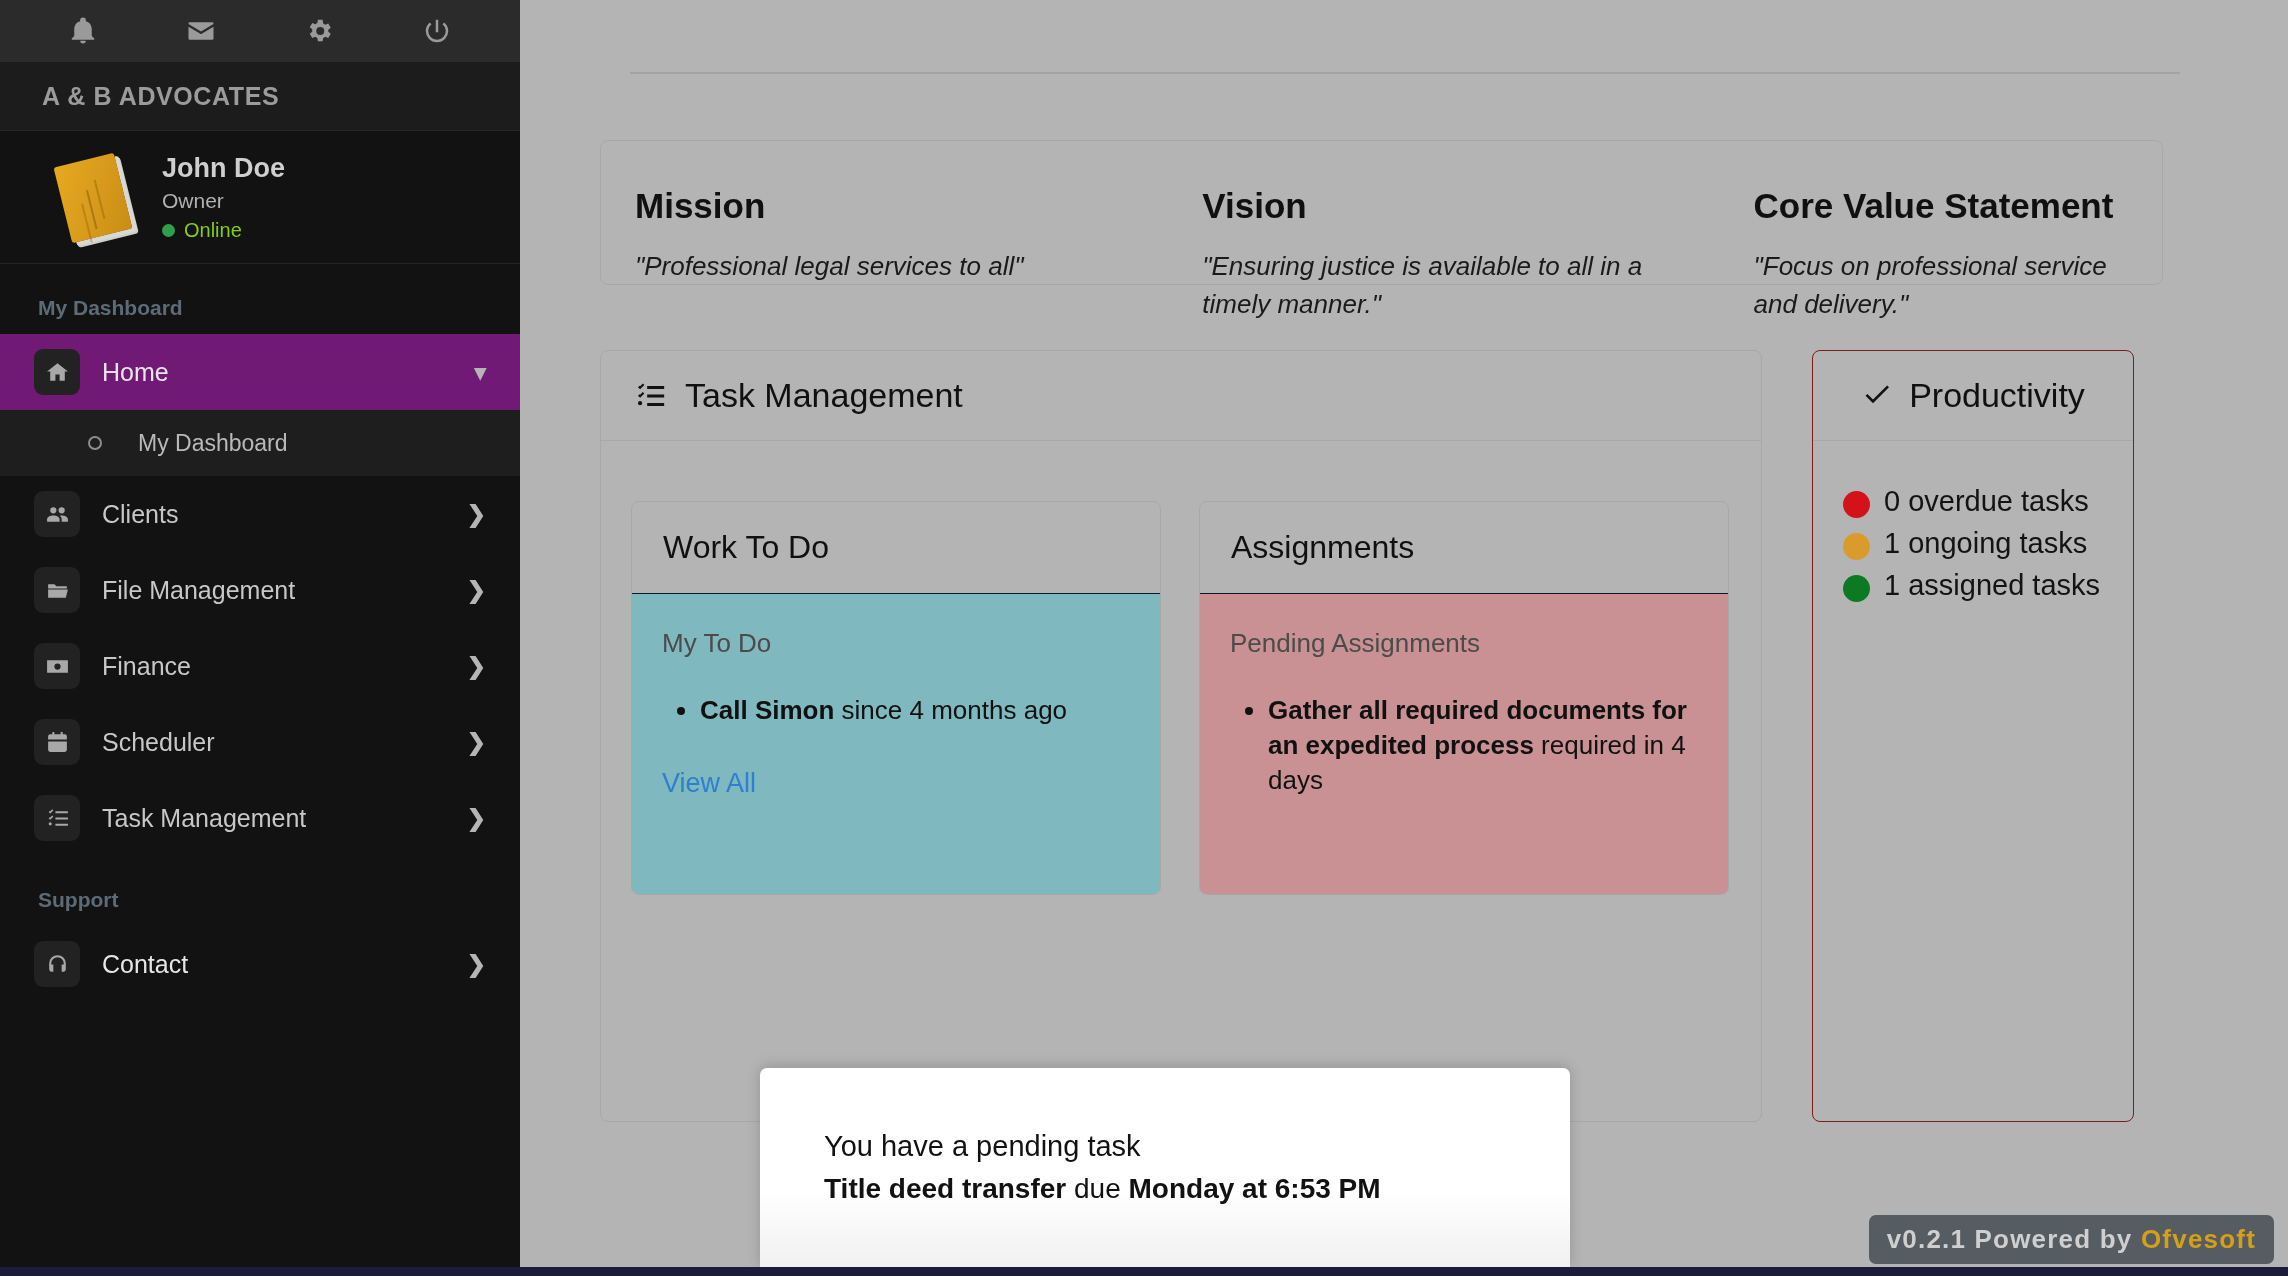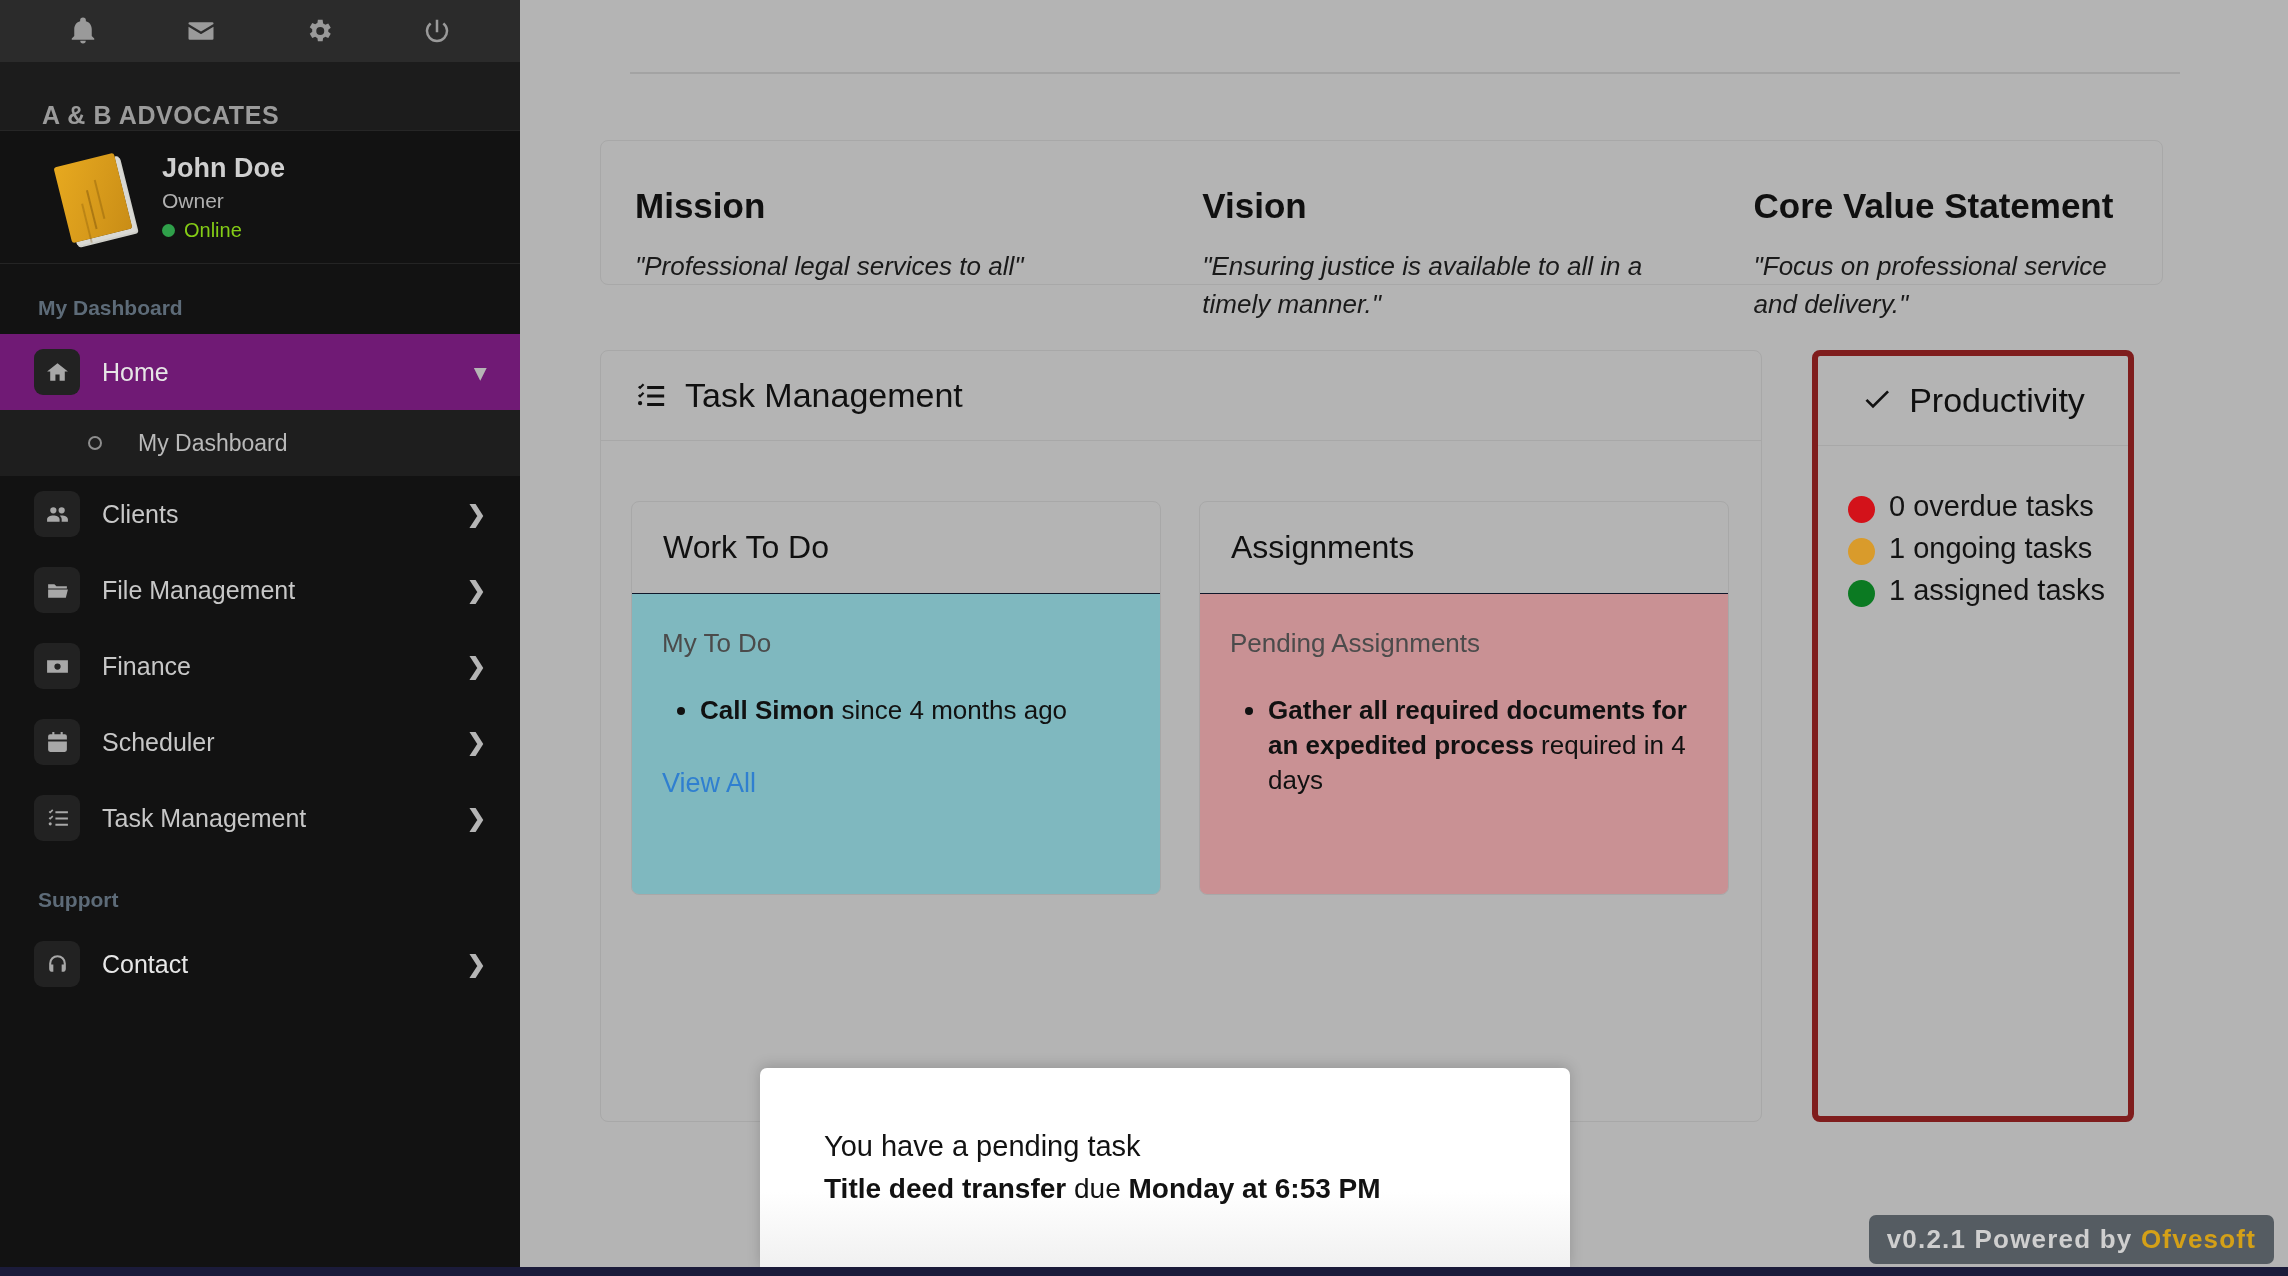--- a/index.html
+++ b/index.html
@@ -37,21 +37,21 @@
     width: 46px; height: 46px;
     display: flex; align-items: center; justify-content: center;
     color: #9a9a9a;
     cursor: pointer;
   }
   .topbar .ticon svg { width: 30px; height: 30px; fill: #9a9a9a; }
 
   .brandrow {
     height: 69px;
     background: #1c1c1c;
-    display: flex; align-items: flex-end;
+    display: flex; align-items: center;
     padding-left: 42px;
     border-bottom: 1px solid #262626;
   }
   .brandrow .brand {
     font-size: 25px; font-weight: bold;
     letter-spacing: 0.6px;
     color: #9b9b9b;
   }
 
   .profile {
@@ -196,21 +196,21 @@
   .sc-sub { font-size: 26px; color: #4b4b4b; margin-bottom: 34px; }
   .sc-body ul { margin: 0 0 0 38px; }
   .sc-body li { font-size: 26px; color: #111; line-height: 1.35; margin-bottom: 6px; }
   .sc-body li b { font-weight: bold; }
   .viewall { display: inline-block; margin-top: 34px; font-size: 27px; color: #2f7fd0; cursor: pointer; }
 
   .prod-card {
     position: absolute;
     left: 1292px; top: 350px;
     width: 322px; height: 772px;
-    border: 6px solid #7f1d1d;
+    border: 1px solid #7f1d1d;
     border-radius: 8px;
   }
   .prod-head {
     height: 90px;
     display: flex; align-items: center; justify-content: center;
     border-bottom: 1px solid #a8a8a8;
     gap: 16px;
   }
   .prod-head svg { width: 32px; height: 32px; fill: #111; }
   .prod-head .ptitle { font-size: 34px; color: #101010; }

